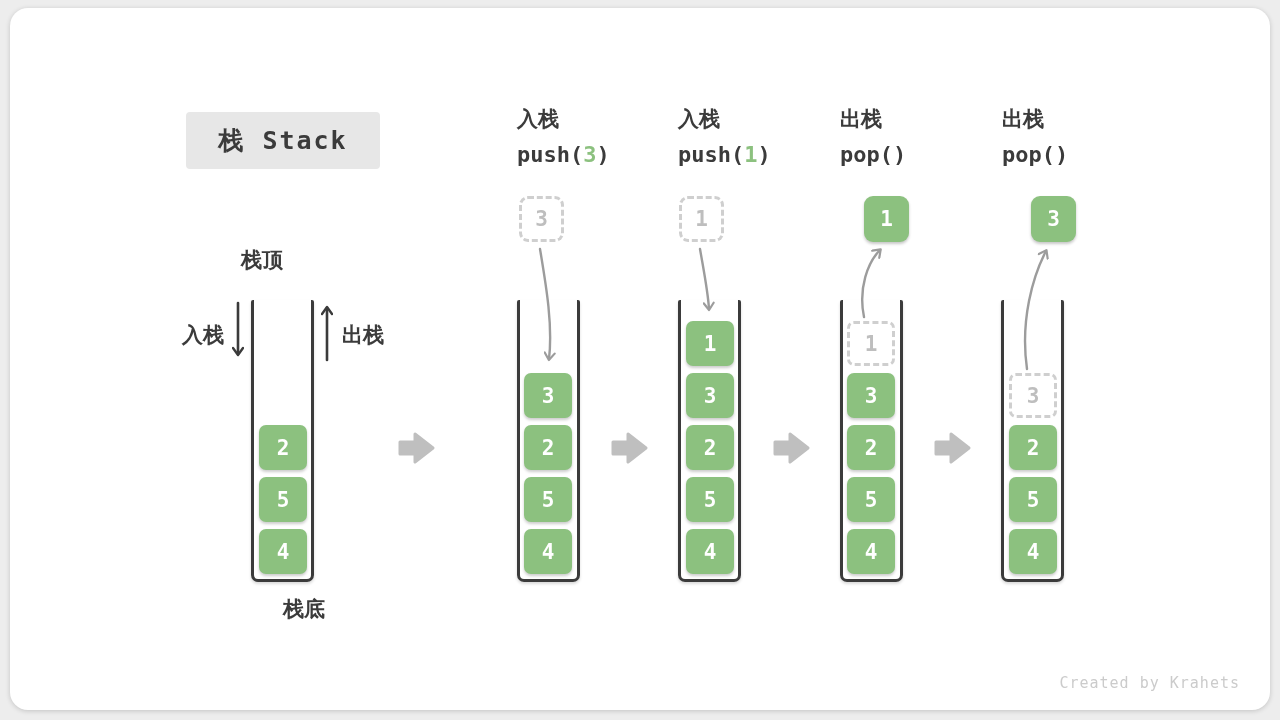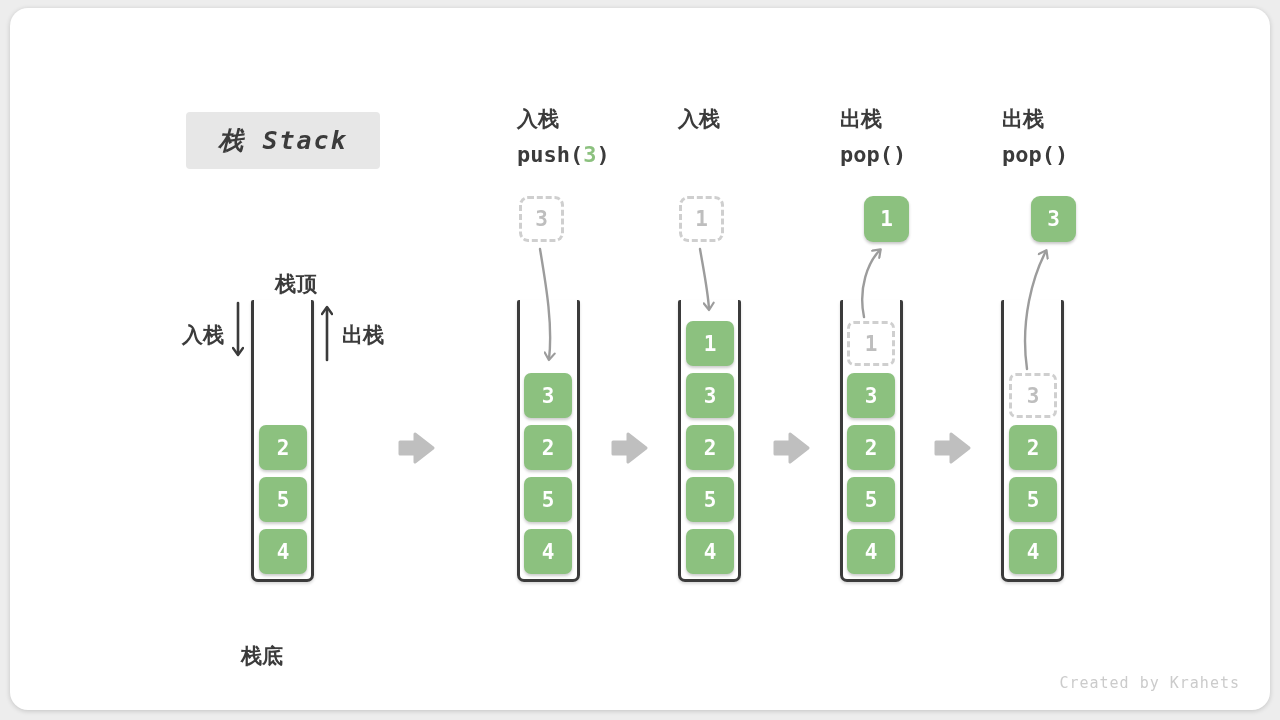--- a/index.html
+++ b/index.html
@@ -14,21 +14,21 @@
     background:var(--card_bg,#FFFFFF);border-radius:18px;
     box-shadow:0 1px 5px rgba(0,0,0,.18);
   }
   .title-box{
     position:absolute;left:186px;top:112px;width:194px;height:57px;
     background:var(--title_bg,#E7E7E7);border-radius:4px;
     display:flex;align-items:center;justify-content:center;
   }
   .title-box span{
     font-family:"DejaVu Sans Mono","Liberation Mono",monospace;
-    font-size:25px;font-weight:bold;letter-spacing:2px;color:var(--dark,#3B3B3B);font-style:italic;
+    font-size:25px;font-weight:bold;letter-spacing:2px;color:var(--dark,#3B3B3B);
   }
   .step-header{position:absolute;top:106px;width:170px;}
   .hdr-cn{font-size:21px;font-weight:bold;line-height:26px;}
   .hdr-code{
     font-family:"DejaVu Sans Mono","Liberation Mono",monospace;
     font-size:22px;font-weight:600;margin-top:10px;line-height:26px;
   }
   .hdr-code .arg{color:var(--green,#8CC17F);font-weight:bold;}
   .float-box{
     position:absolute;top:196px;width:45px;height:46px;box-sizing:border-box;
@@ -56,22 +56,22 @@
     display:flex;align-items:center;justify-content:center;
     font-family:"DejaVu Sans Mono","Liberation Mono",monospace;
     font-size:21px;font-weight:bold;color:#fff;
     box-shadow:0 2px 3px rgba(0,0,0,.2);
   }
   .cell.ghost{
     background:transparent;border:3px dashed var(--ghost_border,#CFCFCF);
     color:var(--ghost_text,#BEBEBE);box-shadow:none;
   }
   .lbl{position:absolute;font-size:21px;font-weight:bold;color:var(--dark,#3B3B3B);}
-  .top-lbl{left:254px;top:246px;width:84px;text-align:center;margin-top:24px;}
-  .bottom-lbl{left:241px;top:642px;width:84px;text-align:left;}
+  .top-lbl{left:241px;top:246px;width:84px;text-align:left;}
+  .bottom-lbl{left:241px;top:595px;width:84px;text-align:right;}
   .push-lbl{left:158px;top:321px;width:66px;text-align:right;}
   .pop-lbl{left:342px;top:321px;width:66px;text-align:left;}
   .overlay{position:absolute;left:0;top:0;pointer-events:none;}
   .chunky{fill:var(--chunky_arrow,#BFBFBF);stroke:var(--chunky_arrow,#BFBFBF);stroke-width:3;stroke-linejoin:round;}
   .curve{fill:none;stroke:var(--curve_arrow,#9C9C9C);stroke-width:2.4;stroke-linecap:round;}
   .straight{fill:none;stroke:var(--dark,#3B3B3B);stroke-width:2.6;stroke-linecap:round;}
   .mk-gray{fill:none;stroke:var(--curve_arrow,#9C9C9C);stroke-width:2.2;stroke-linecap:round;stroke-linejoin:round;}
   .mk-dark{fill:none;stroke:var(--dark,#3B3B3B);stroke-width:2.4;stroke-linecap:round;stroke-linejoin:round;}
   .footer{
     position:absolute;right:40px;top:674px;
@@ -88,20 +88,21 @@
   <div class="title-box">
     <span>栈 Stack</span>
   </div>
 
   <div class="step-header" style="left:517px">
     <div class="hdr-cn">入栈</div>
     <div class="hdr-code"><span>push(</span><span class="arg">3</span><span>)</span></div>
   </div>
   <div class="step-header" style="left:678px">
     <div class="hdr-cn">入栈</div>
+    <div class="hdr-code"><span>push(</span><span class="arg">1</span><span>)</span></div>
   </div>
   <div class="step-header" style="left:840px">
     <div class="hdr-cn">出栈</div>
     <div class="hdr-code"><span>pop()</span></div>
   </div>
   <div class="step-header" style="left:1002px">
     <div class="hdr-cn">出栈</div>
     <div class="hdr-code"><span>pop()</span></div>
   </div>
 

